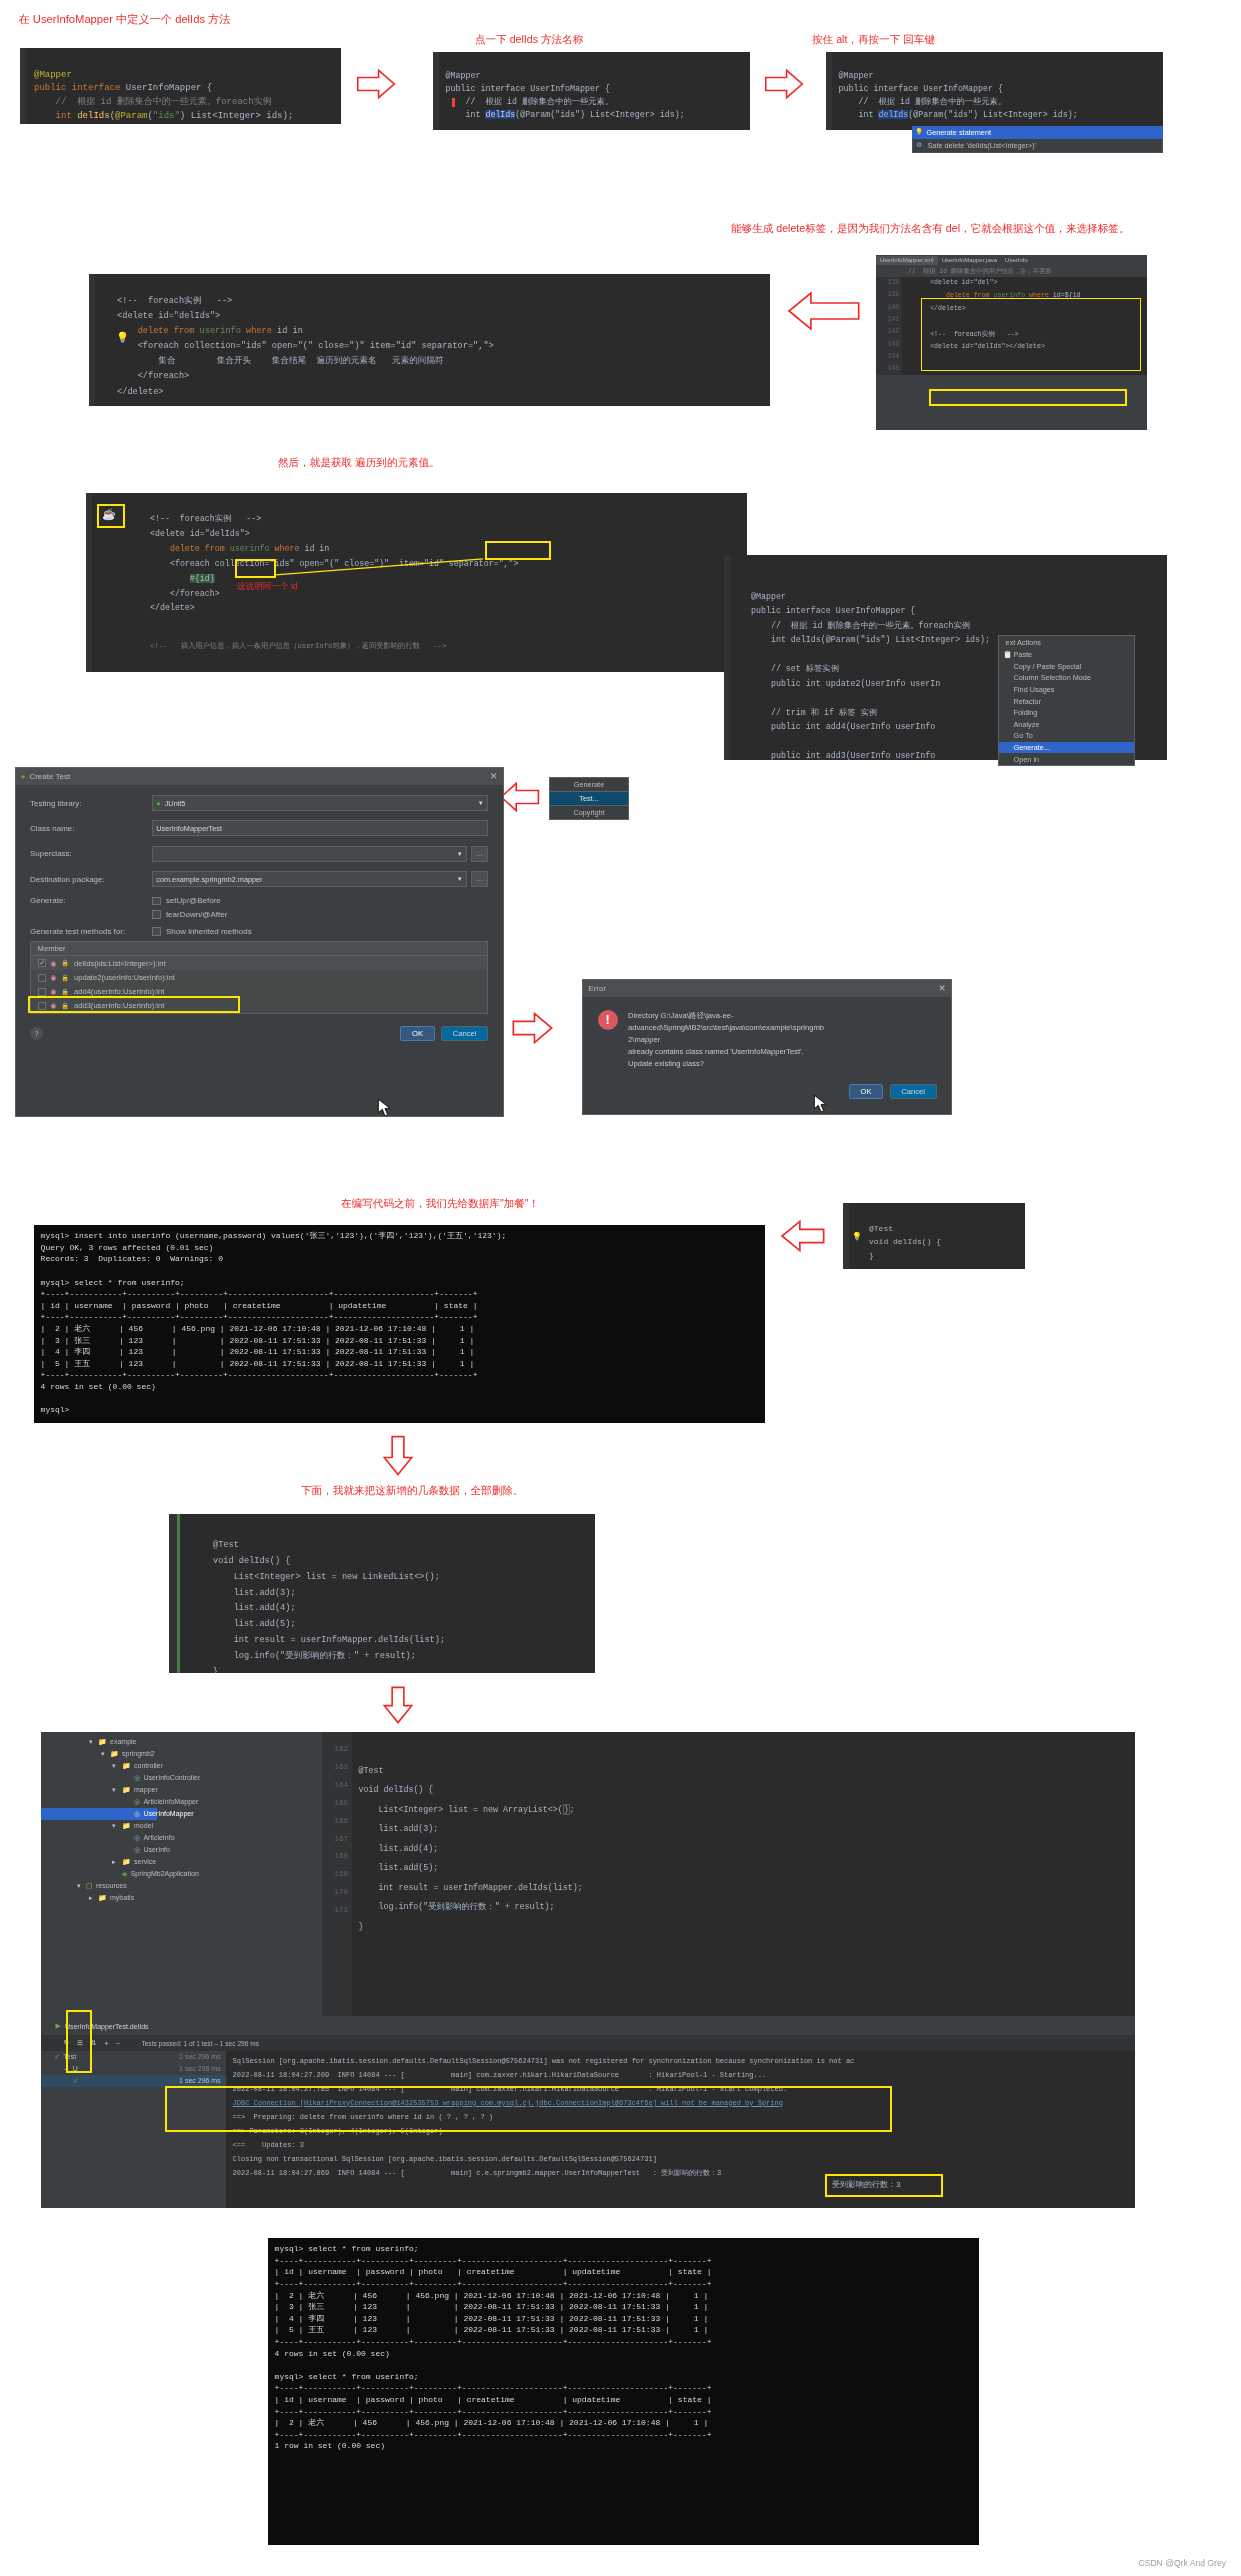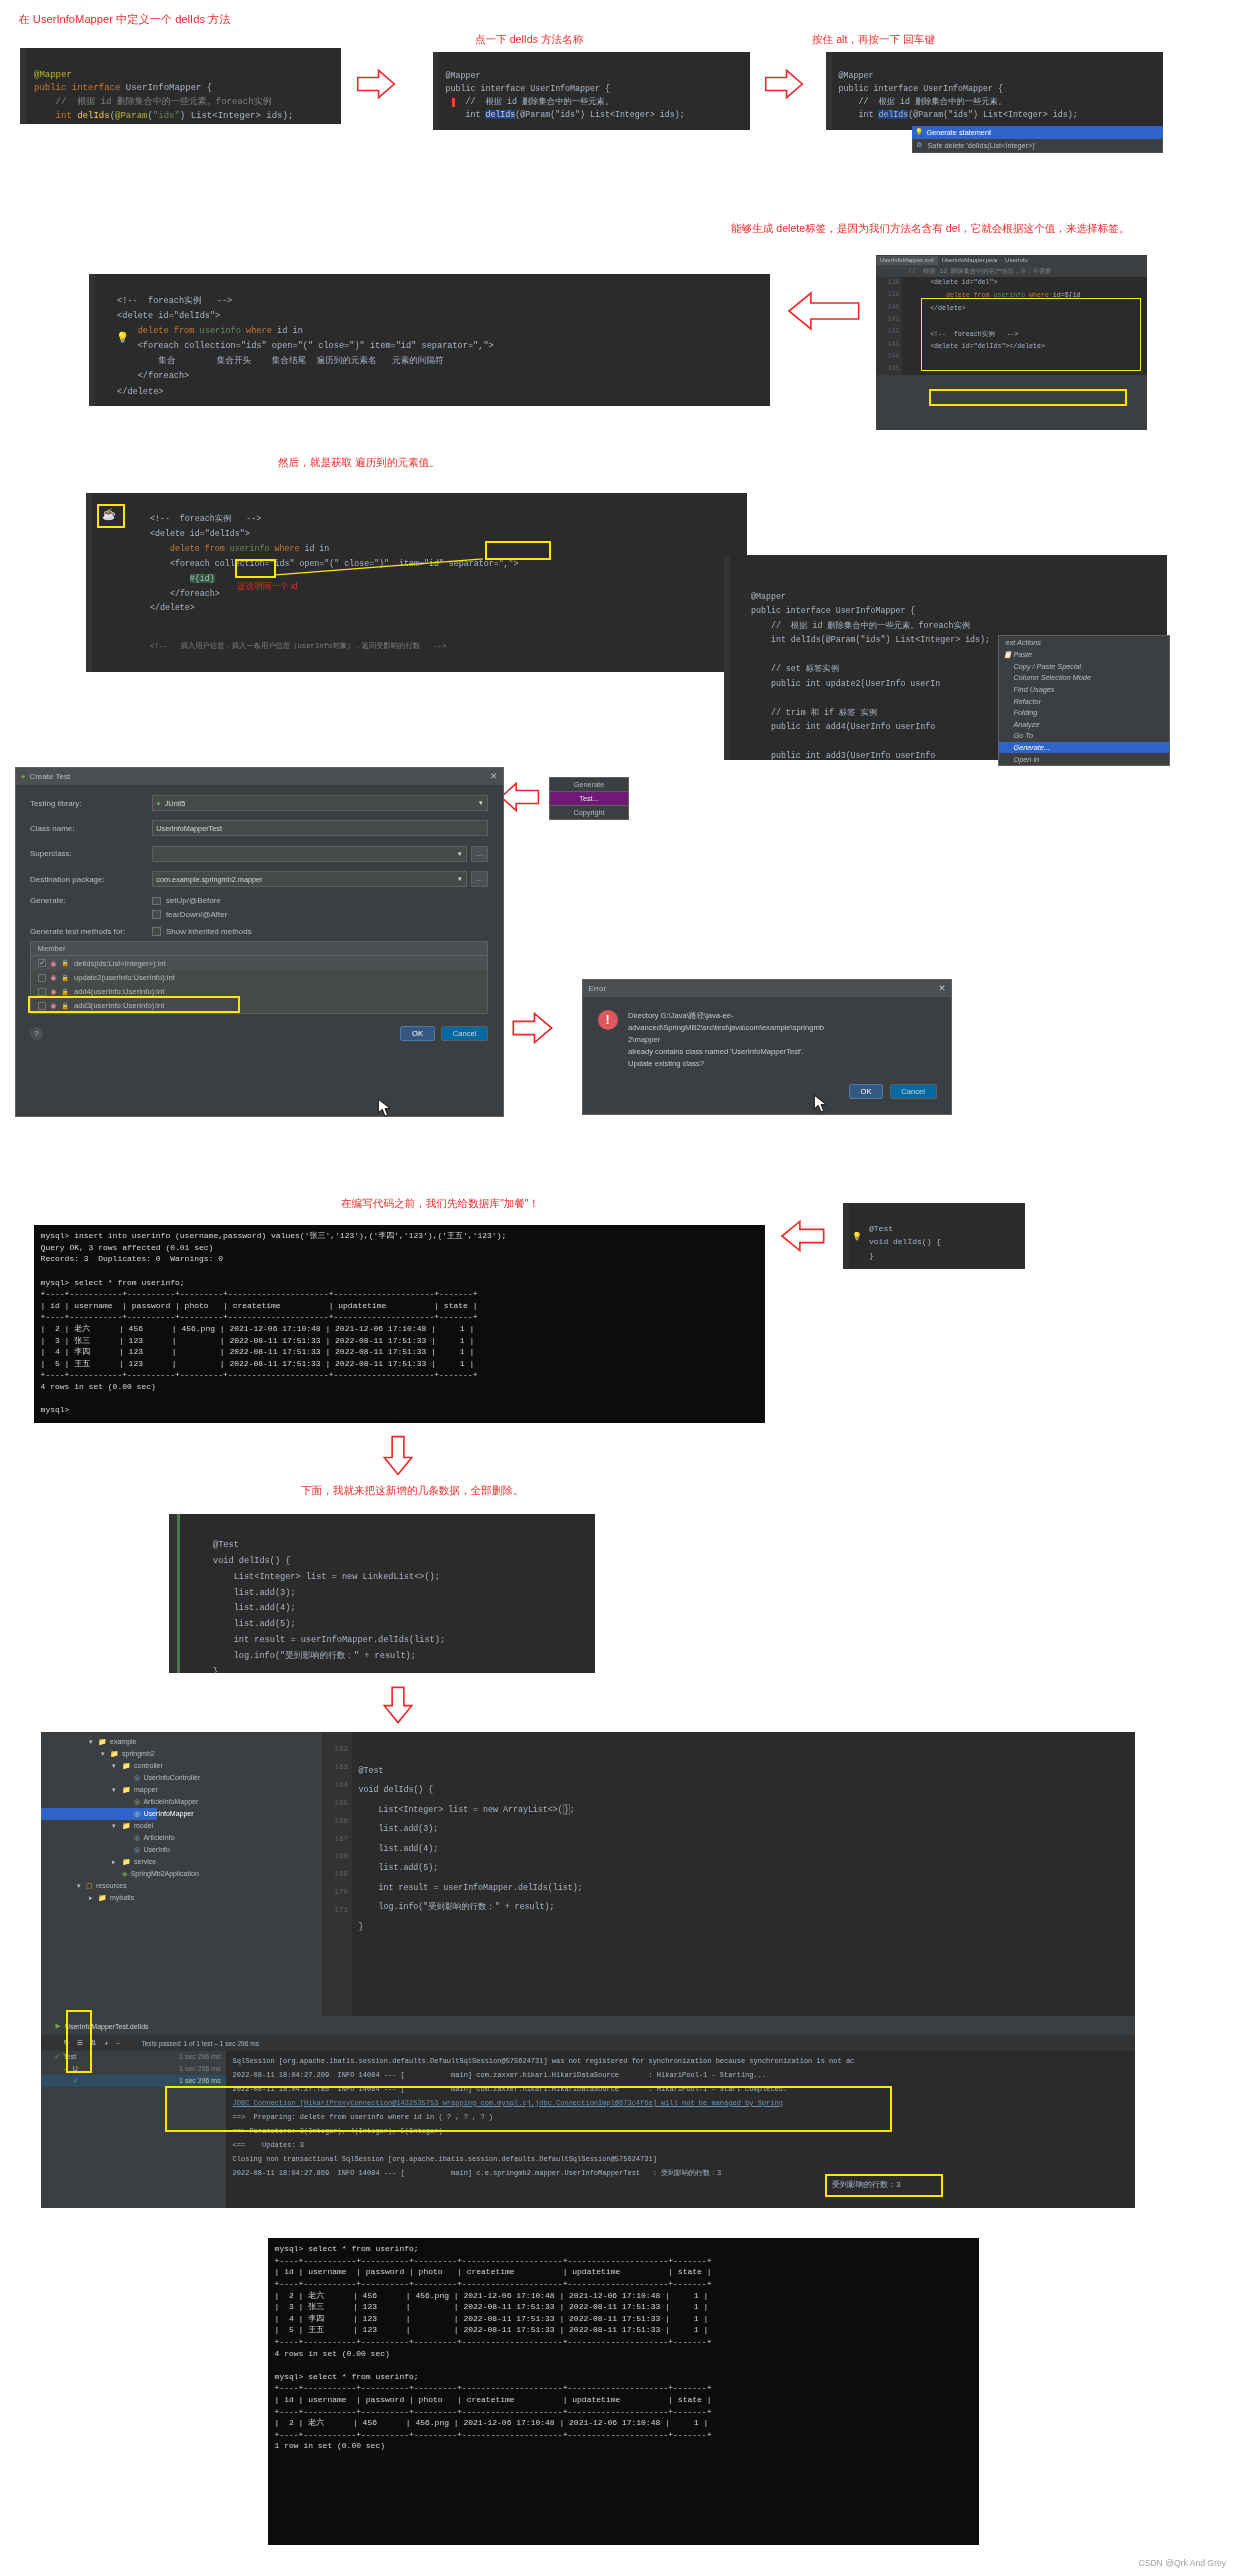--- a/index.html
+++ b/index.html
@@ -196,42 +196,42 @@
 
     <span class="cmt">// trim 和 if 标签 实例</span>
     <span class="kw">public int</span> <span class="fn">add4</span>(UserInfo userInfo
 
     <span class="kw">public int</span> <span class="fn">add3</span>(UserInfo userInfo
 
     
   </div>
 </div>
 
-<div class="abs menu" style="left:998px;top:635px;width:172px;font-style:italic;">
+<div class="abs menu" style="left:998px;top:635px;width:137px;">
   <div style="padding:2px 6.6px;color:#bbb;font-size:7.3px;">ext Actions</div>
   <div class="menu-item" style="position:relative;">
     <span style="position:absolute;left:4px;color:#c9c9c9;">📋</span>
     <span>Paste</span>
   </div>
   <div class="menu-item"><span>Copy / Paste Special</span></div>
   <div class="menu-item"><span>Column Selection Mode</span></div>
   <div class="menu-item"><span>Find Usages</span></div>
   <div class="menu-item"><span>Refactor</span></div>
   <div class="menu-item"><span>Folding</span></div>
   <div class="menu-item"><span>Analyze</span></div>
   <div class="menu-item"><span>Go To</span></div>
   <div class="menu-item sel"><span>Generate...</span></div>
   <div class="menu-item"><span>Open in</span></div>
 </div>
 
 <div class="abs" style="left:549px;top:777px;width:80px;">
   <div style="background:#3c3f41;border:0.7px solid #5e6060;color:#bbb;font-size:7.3px;padding:2px 5.3px;text-align:center;">
     <span>Generate</span>
   </div>
-  <div style="background:#701a75;border:0.7px solid #5e6060;border-top:none;color:#e6e6e6;font-size:7.3px;padding:2px 5.3px;text-align:center;">
+  <div style="background:#0c4a6e;border:0.7px solid #5e6060;border-top:none;color:#e6e6e6;font-size:7.3px;padding:2px 5.3px;text-align:center;">
     <span>Test...</span>
   </div>
   <div style="background:#3c3f41;border:0.7px solid #5e6060;border-top:none;color:#bbb;font-size:7.3px;padding:2px 5.3px;text-align:center;">
     <span>Copyright</span>
   </div>
 </div>
 <div class="abs" style="left:499px;top:782px;">
 <svg width="41" height="30" viewBox="0 0 62 46">
       <path d="M60 13 L26 13 L26 2 L3 23 L26 44 L26 33 L60 33 Z" fill="none" stroke="#ef2929" stroke-width="2.5"></path>
     </svg>

